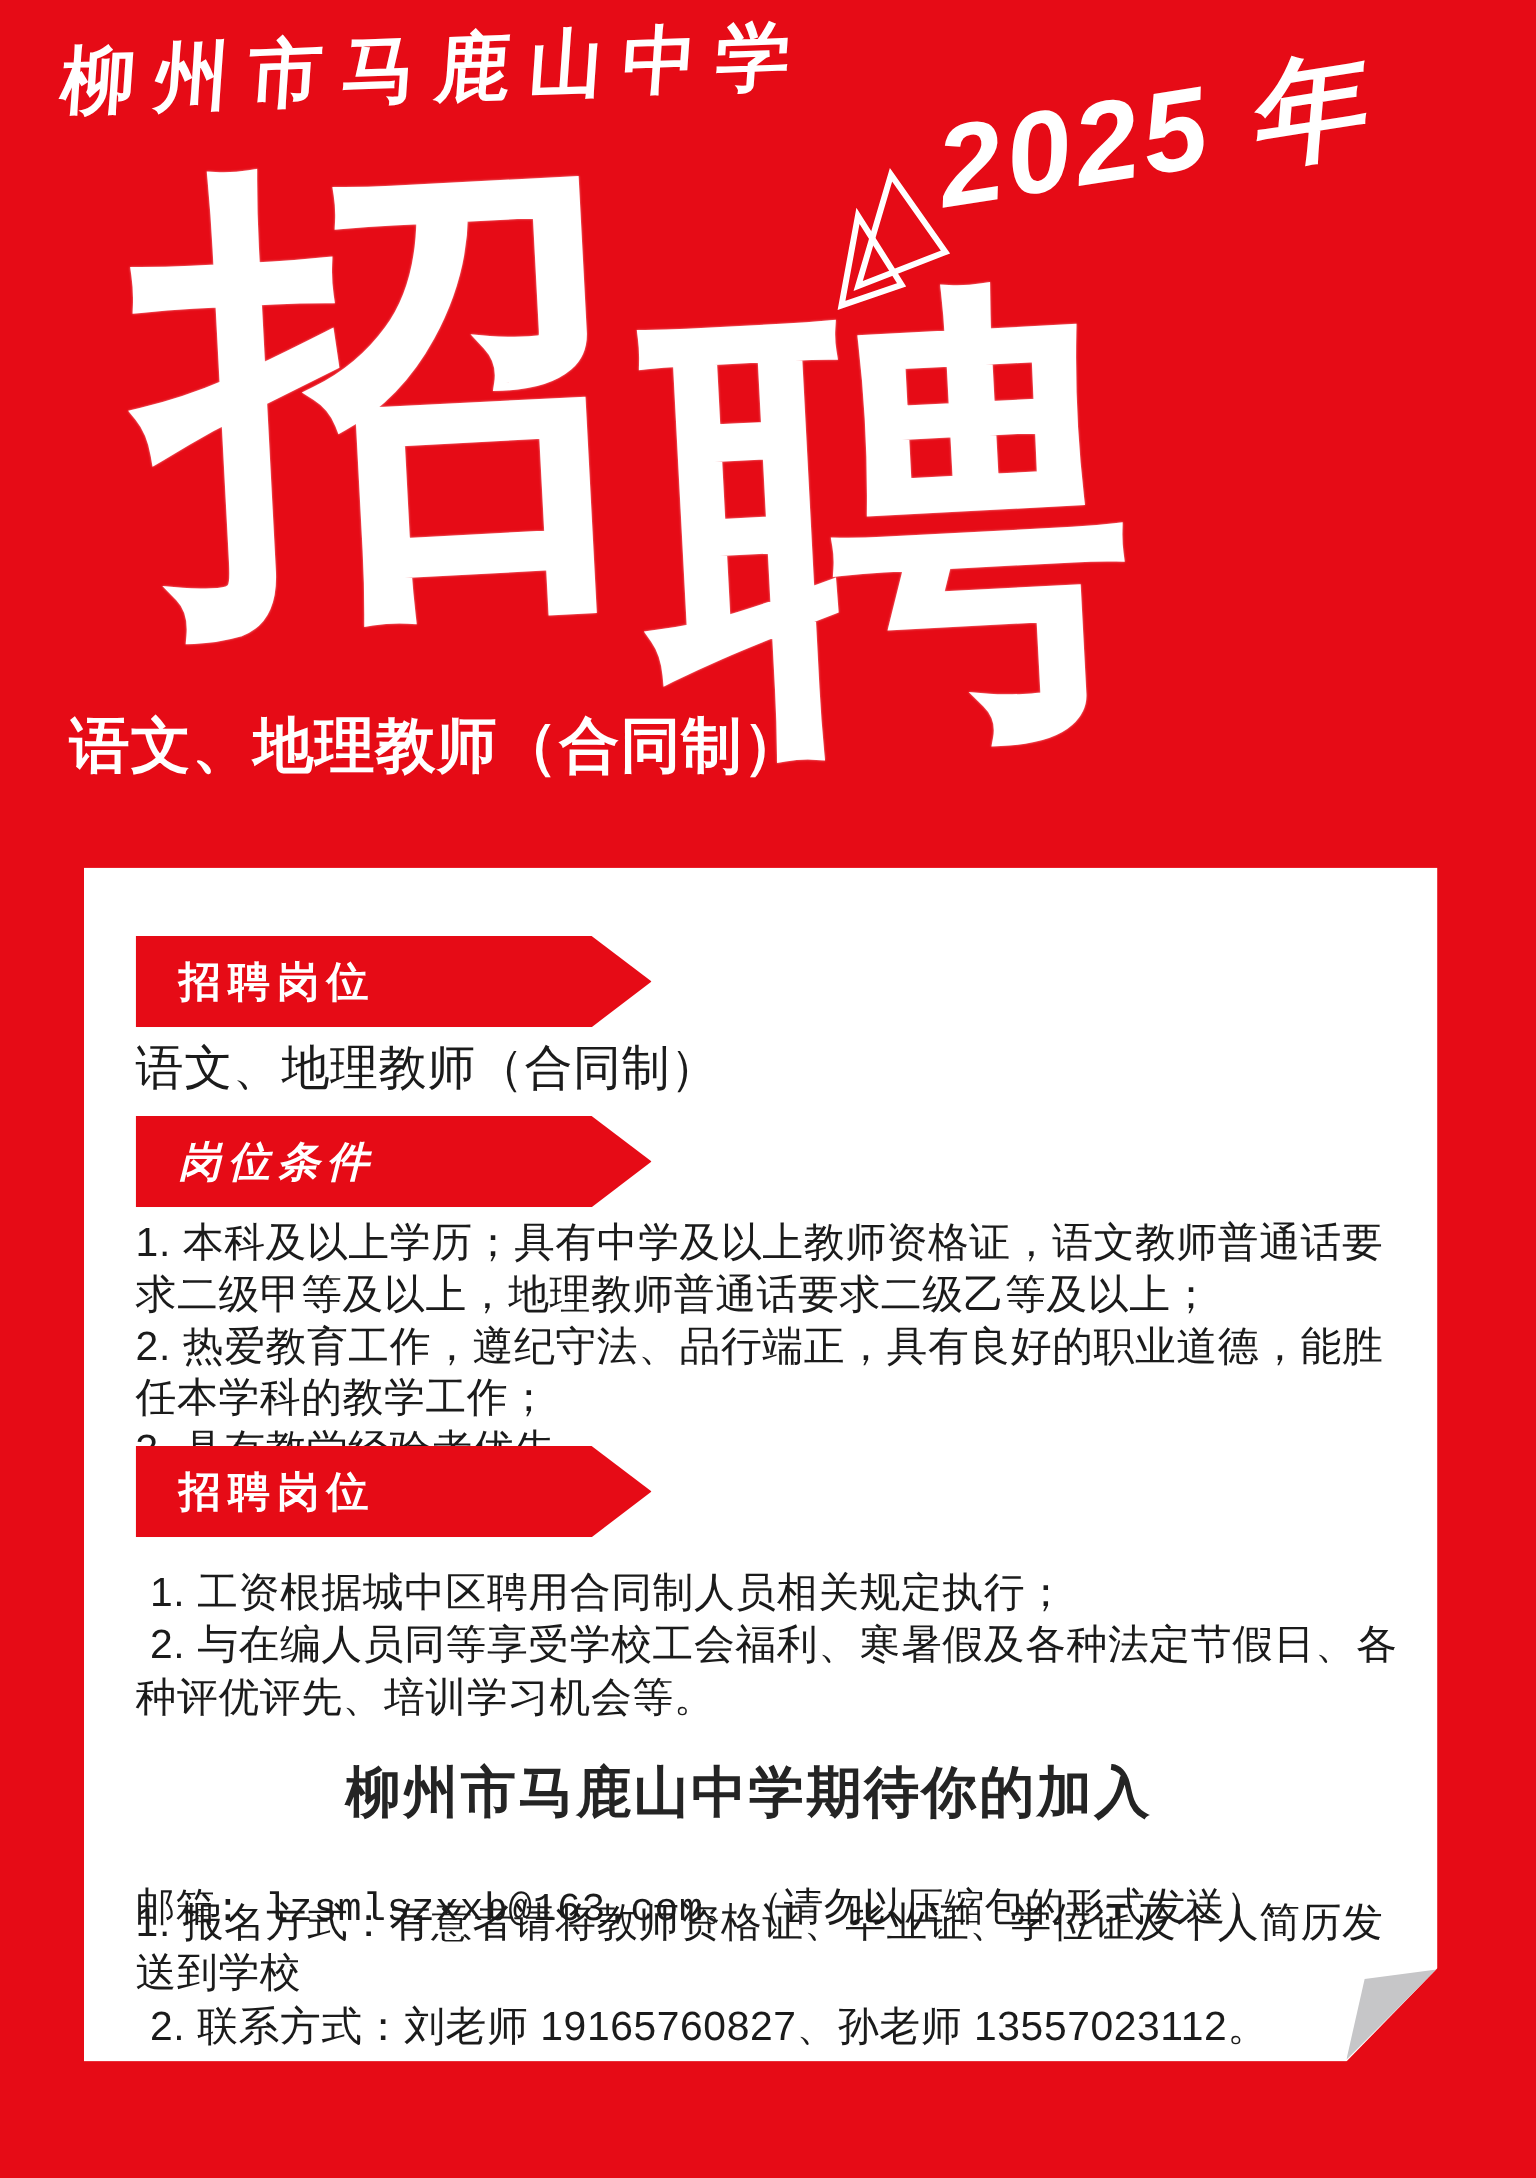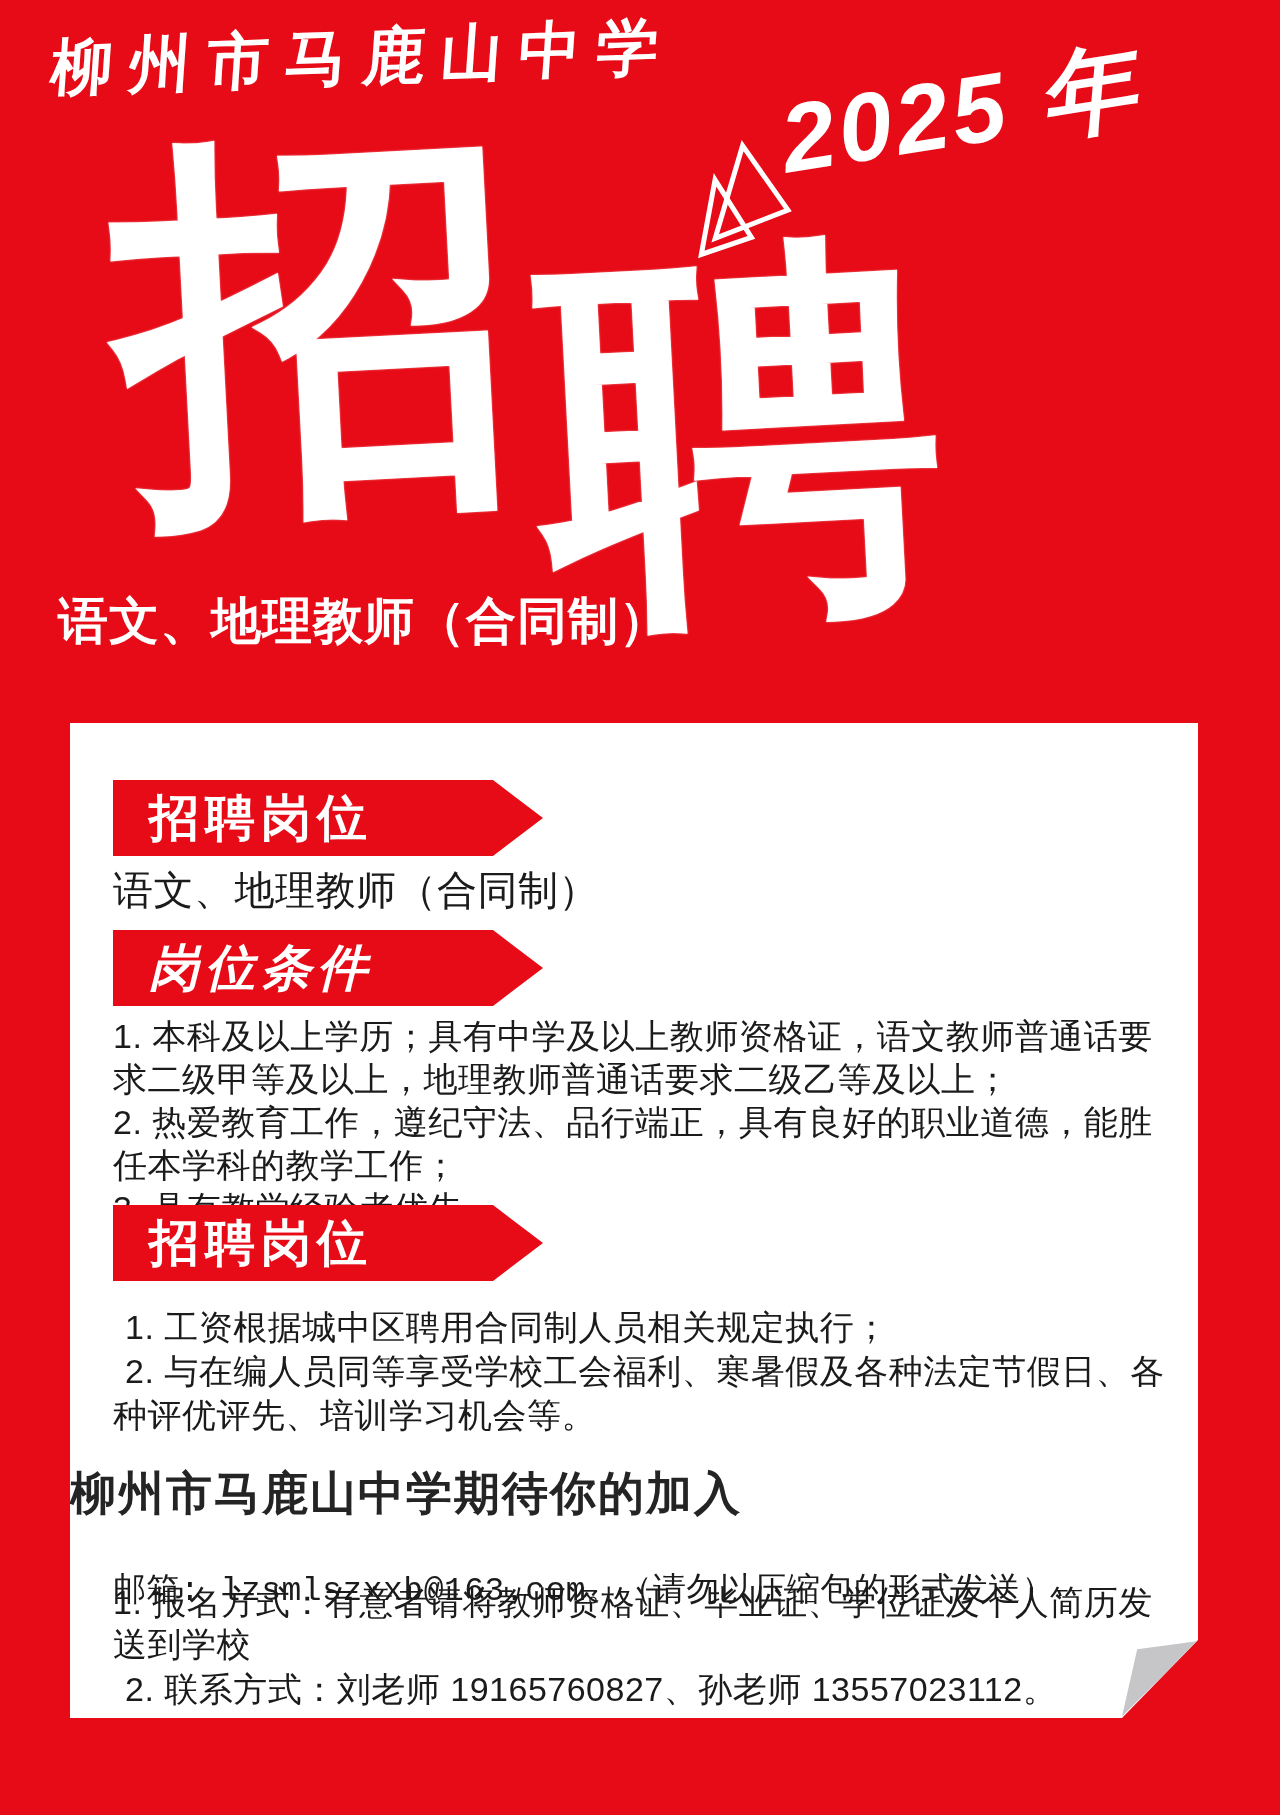--- a/index.html
+++ b/index.html
@@ -58,39 +58,39 @@
   }
   .fold{
     position:absolute;right:0;bottom:0;
     width:80px;height:80px;
     background:var(--fold-gray);
     clip-path:polygon(99% 4%,5% 98%,24% 14%);
   }
   .banner{
     position:absolute;left:43px;width:430px;height:76px;
     background:var(--red);color:#fff;
-    font-size:50px;font-weight:900;letter-spacing:6px;
+    font-size:35px;font-weight:900;letter-spacing:6px;
     display:flex;align-items:center;padding-left:36px;
     clip-path:polygon(0 0,calc(100% - 50px) 0,100% 50%,calc(100% - 50px) 100%,0 100%);
   }
   .banner.b1{top:57px;}
   .banner.b2{top:207px;font-style:italic;}
   .banner.b3{top:482px;}
   .body-text{
     position:absolute;left:43px;width:1058px;
     color:var(--text-dark);font-size:34px;line-height:43px;
     letter-spacing:.5px;
   }
   .positions-body{top:143px;font-size:40px;line-height:48px;}
   .req-block{top:292px;}
   .sal-block{top:582px;line-height:44px;}
   .sal-block p{text-indent:12px;}
   .closing-heading{
     position:absolute;left:0;right:20px;top:740px;
-    text-align:left;color:#242424;
+    text-align:center;color:#242424;
     font-size:46px;font-weight:900;letter-spacing:2px;
   }
   .contact-line{
     position:absolute;left:43px;width:1058px;
     color:var(--text-dark);font-size:34px;line-height:42px;letter-spacing:.5px;
   }
   .contact-1{top:858px;}
   .contact-2{top:848px;font-family:"Liberation Mono","Liberation Sans",monospace;font-size:33px;}
   .contact-3{top:945px;margin-left:12px;}
 </style>

